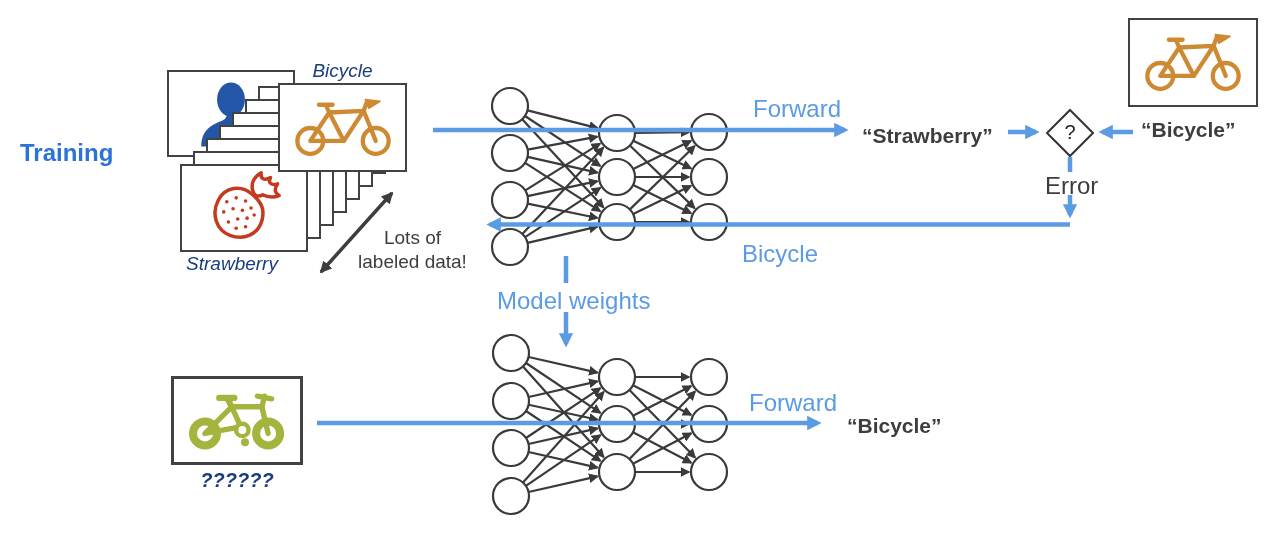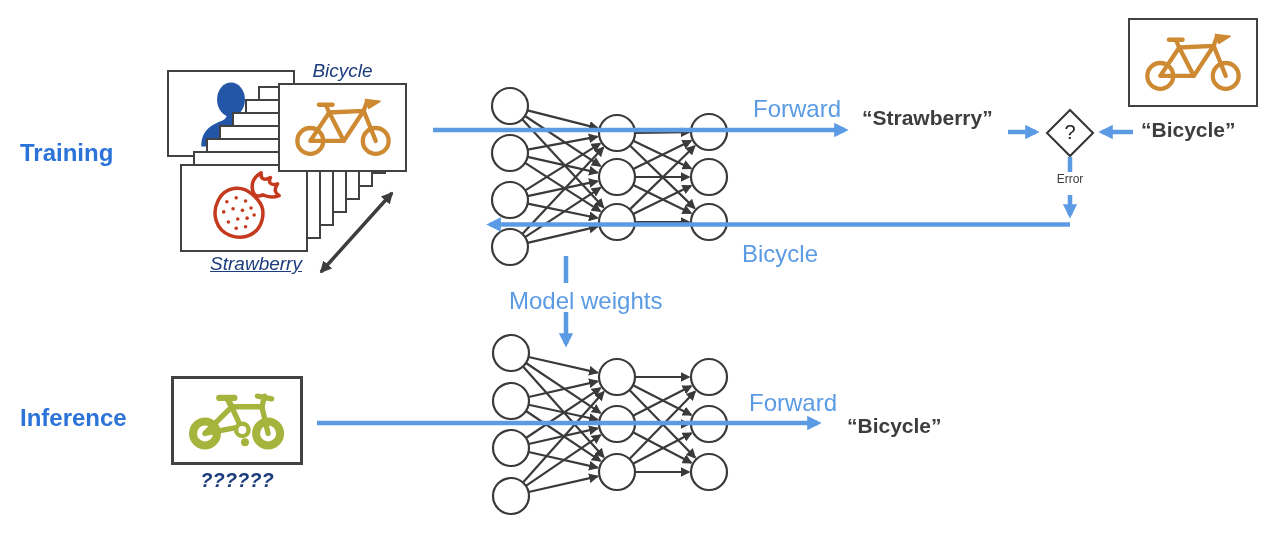--- a/index.html
+++ b/index.html
@@ -5,21 +5,21 @@
   html,body{margin:0;padding:0;background:#fff;}
   #stage{position:relative;width:1280px;height:533px;background:#fff;overflow:hidden;
          font-family:"Liberation Sans",sans-serif;}
   .card{position:absolute;background:#fff;border:2px solid #424242;
         display:flex;align-items:center;justify-content:center;box-sizing:border-box;}
   .lbl{position:absolute;white-space:nowrap;}
   .section{font-size:24px;font-weight:700;color:#2b72d9;text-align:center;}
   .navy-it{font-style:italic;color:#1b3c7d;font-size:19px;}
   .blue-lbl{color:#5b9be4;font-size:24px;}
   .dark-bold{color:#3d3d3d;font-weight:700;font-size:21px;}
-  .dark-plain{color:#3d3d3d;font-size:12px;}
+  .dark-plain{color:#3d3d3d;font-size:24px;}
   .note{position:absolute;color:#3d3d3d;font-size:19px;line-height:24px;text-align:center;}
   .ctr{text-align:center;}
   svg.overlay{position:absolute;left:0;top:0;z-index:20;pointer-events:none;}
   .edge{stroke:#3a3a3a;stroke-width:2.2;fill:none;}
   .node{fill:#fff;stroke:#3a3a3a;stroke-width:2.2;}
   .blue{stroke:#5b9be4;stroke-width:4.5;fill:none;}
   .darkline{stroke:#3d3d3d;stroke-width:3.5;fill:none;}
   .diamond{fill:#fff;stroke:#333;stroke-width:2;}
   .txt{z-index:30;}
 </style>
@@ -214,32 +214,35 @@
 
     <line x1="1070" y1="224.5" x2="490" y2="224.5" class="blue" marker-end="url(#mBlue)"></line>
 
     <line x1="566" y1="256" x2="566" y2="283" class="blue"></line>
     <line x1="566" y1="312" x2="566" y2="344" class="blue" marker-end="url(#mBlue)"></line>
 
     <line x1="317" y1="423" x2="818" y2="423" class="blue" marker-end="url(#mBlue)"></line>
   </svg>
 
   <div class="lbl txt section" style="left:20px;top:139px;">Training</div>
-  <div class="lbl txt section" style="left:20px;top:404px;">Inference</div>
 
   <div class="lbl txt navy-it ctr" style="left:278px;top:60px;width:129px;">Bicycle</div>
-  <div class="lbl txt navy-it ctr" style="left:192px;top:253px;width:128px;text-decoration:underline;">Strawberry</div>
+  <div class="lbl txt navy-it ctr" style="left:168px;top:253px;width:128px;">Strawberry</div>
   <div class="lbl txt navy-it ctr" style="left:171px;top:469px;width:132px;font-weight:700;font-size:20px;">??????</div>
 
+  <div class="note txt" style="left:340px;top:226px;width:145px;z-index:30;">
+    <div>Lots of</div>
+    <div>labeled data!</div>
+  </div>
 
   <div class="lbl txt blue-lbl" style="left:753px;top:95px;">Forward</div>
   <div class="lbl txt blue-lbl" style="left:742px;top:240px;">Bicycle</div>
-  <div class="lbl txt blue-lbl" style="left:509px;top:287px;">Model weights</div>
+  <div class="lbl txt blue-lbl" style="left:497px;top:287px;">Model weights</div>
   <div class="lbl txt blue-lbl" style="left:749px;top:389px;">Forward</div>
 
-  <div class="lbl txt dark-bold" style="left:862px;top:106px;text-align:right;">“Strawberry”</div>
+  <div class="lbl txt dark-bold" style="left:862px;top:124px;text-align:right;">“Strawberry”</div>
   <div class="lbl txt dark-bold" style="left:1141px;top:118px;">“Bicycle”</div>
   <div class="lbl txt dark-bold" style="left:847px;top:414px;">“Bicycle”</div>
 
   <div class="lbl txt dark-plain ctr" style="left:1045px;top:172px;width:50px;">Error</div>
   <div class="lbl txt ctr" style="left:1058px;top:121px;width:24px;font-size:20px;color:#222;">?</div>
 
 </div>
 
 </body></html>

